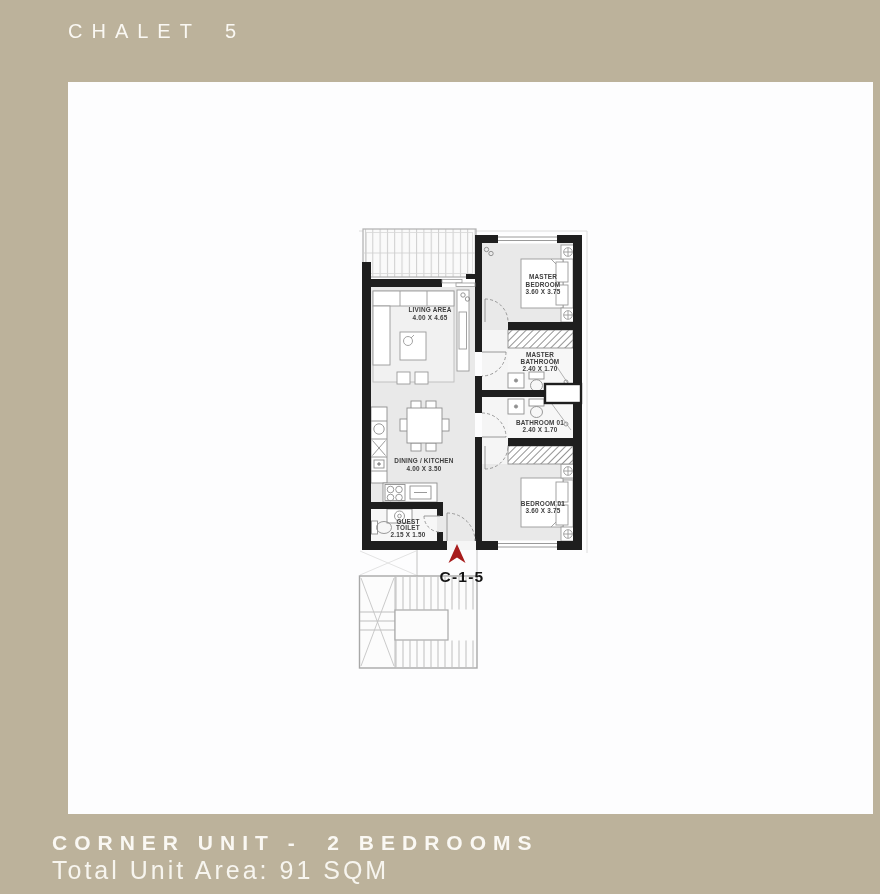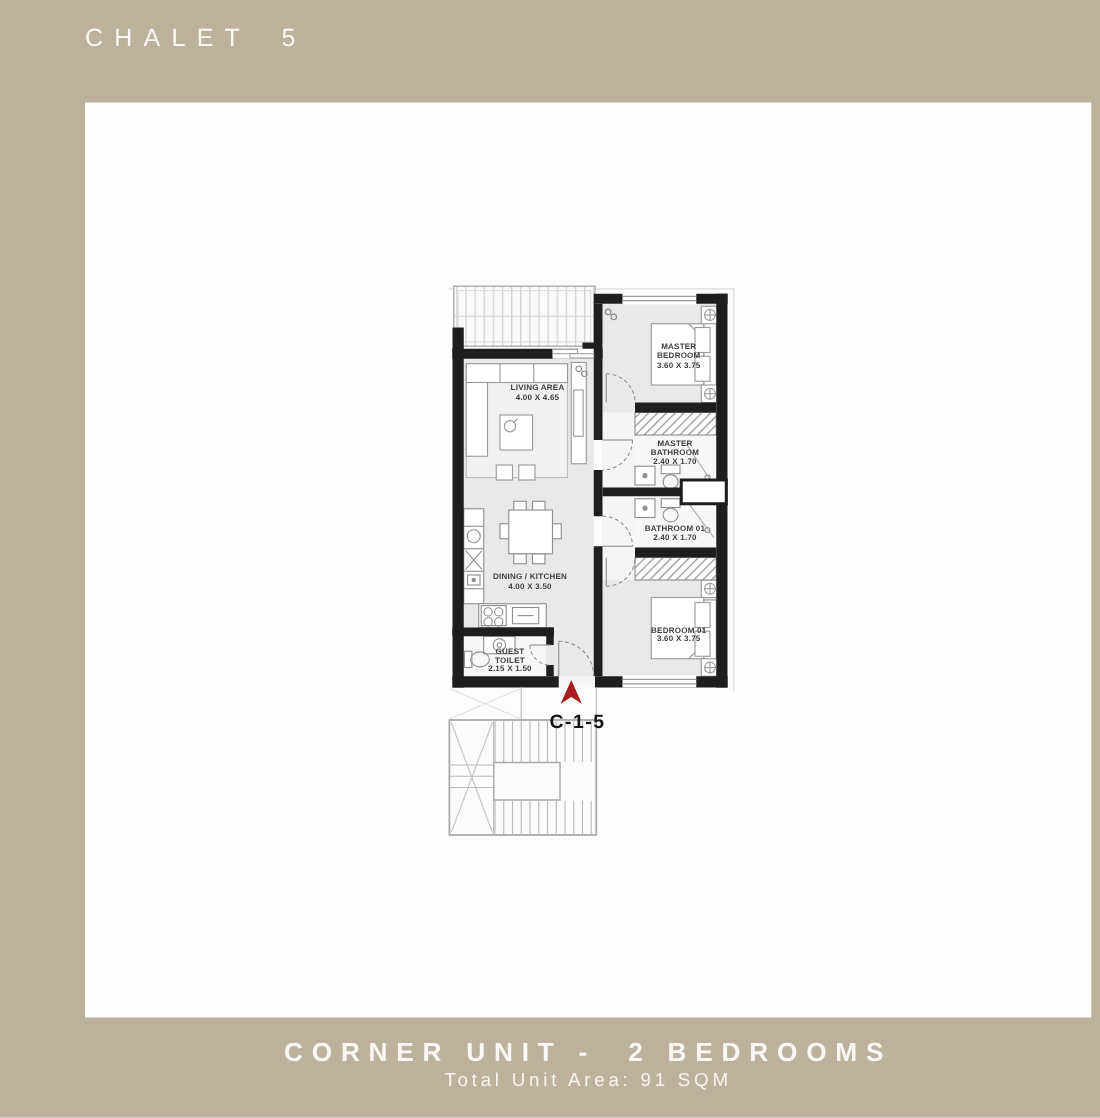--- a/index.html
+++ b/index.html
@@ -11,27 +11,27 @@
   .title{
     position:absolute;left:68px;top:20px;
     font-size:20px;font-weight:normal;color:#faf8f3;
     letter-spacing:9px;word-spacing:10px;white-space:pre;
   }
   .card{
     position:absolute;left:68px;top:82px;width:805px;height:732px;
     background:#fdfdfe;
   }
   .footer{
-    position:absolute;left:68px;width:805px;text-align:center;color:#faf8f3;
+    position:absolute;left:52px;width:805px;text-align:left;color:#faf8f3;
   }
   .footer-line1{
     top:831px;font-size:21px;font-weight:bold;letter-spacing:7px;white-space:pre;
   }
   .footer-line2{
-    top:856px;font-size:15px;font-weight:normal;letter-spacing:3px;color:#f7f5ef;white-space:pre;
+    top:856px;font-size:25px;font-weight:normal;letter-spacing:3px;color:#f7f5ef;white-space:pre;
   }
   svg.plan{position:absolute;left:0;top:0;}
   svg text{font-family:"Liberation Sans", sans-serif;}
   .rlabel{font-size:6.4px;font-weight:bold;fill:#3d3d3d;text-anchor:middle;letter-spacing:.2px;}
   .ulabel{font-size:15.5px;font-weight:bold;fill:#141414;text-anchor:middle;letter-spacing:1.2px;}
 </style>
 </head>
 <body>
 
 <div class="title">CHALET 5</div>

